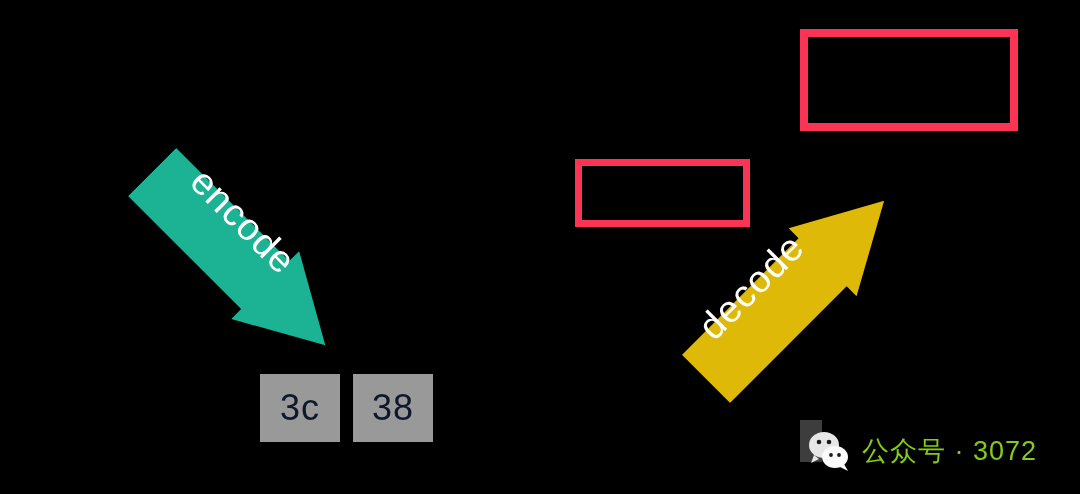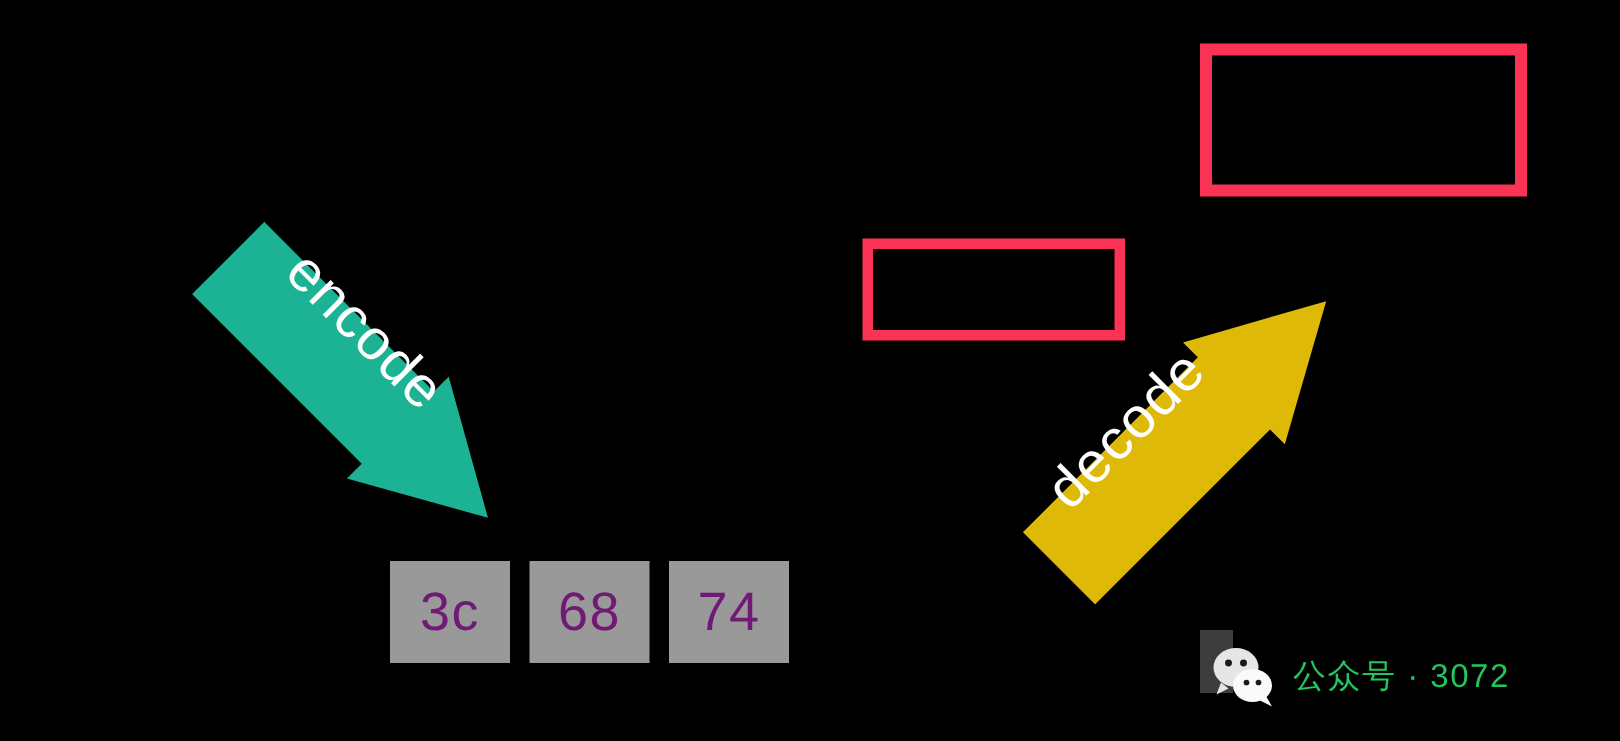--- a/index.html
+++ b/index.html
@@ -85,21 +85,21 @@
     position: absolute;
     left: 260px;
     top: 374px;
     display: flex;
     gap: 13px;
   }
   .byte-cell {
     width: 80px;
     height: 68px;
     background: #999999;
-    color: #701a75;
+    color: #0f172a;
     display: flex;
     align-items: center;
     justify-content: center;
     font-family: "Liberation Sans", sans-serif;
     font-size: 36px;
     letter-spacing: 1px;
     user-select: none;
   }
 
   
@@ -111,23 +111,23 @@
     align-items: center;
     gap: 10px;
   }
   #wechat-icon {
     width: 46px;
     height: 46px;
     position: relative;
     flex: 0 0 auto;
   }
   #watermark-text {
-    color: #22c55e;
+    color: #84cc16;
     font-family: "Liberation Sans", sans-serif;
-    font-size: 22px;
+    font-size: 27px;
     letter-spacing: 1px;
     white-space: nowrap;
   }
   #watermark-backdrop {
     position: absolute;
     left: 800px;
     top: 420px;
     width: 22px;
     height: 42px;
     background: #3d3d3d;
@@ -150,22 +150,21 @@
       <polygon points="0,14 165,14 165,0 252,48 165,96 165,82 0,82" fill="#deb907"></polygon>
     </svg>
   </div>
   <div class="arrow-label" id="decode-label">decode</div>
 
   <div class="red-box" id="red-box-small"></div>
   <div class="red-box" id="red-box-large"></div>
 
   <div id="byte-row">
     <div class="byte-cell">3c</div>
-    <div class="byte-cell">68</div>
-    <div class="byte-cell">74</div>
+    <div class="byte-cell">38</div>
   </div>
 
   <div id="watermark-backdrop"></div>
   <div id="watermark">
     <div id="wechat-icon">
       <svg width="46" height="46" viewBox="0 0 46 46">
 
         <ellipse cx="18" cy="17" rx="15" ry="13" fill="#e6e6e6"></ellipse>
         <polygon points="8,27 5,35 13,31" fill="#e6e6e6"></polygon>
         <circle cx="13" cy="14" r="2.3" fill="#1a1a1a"></circle>

